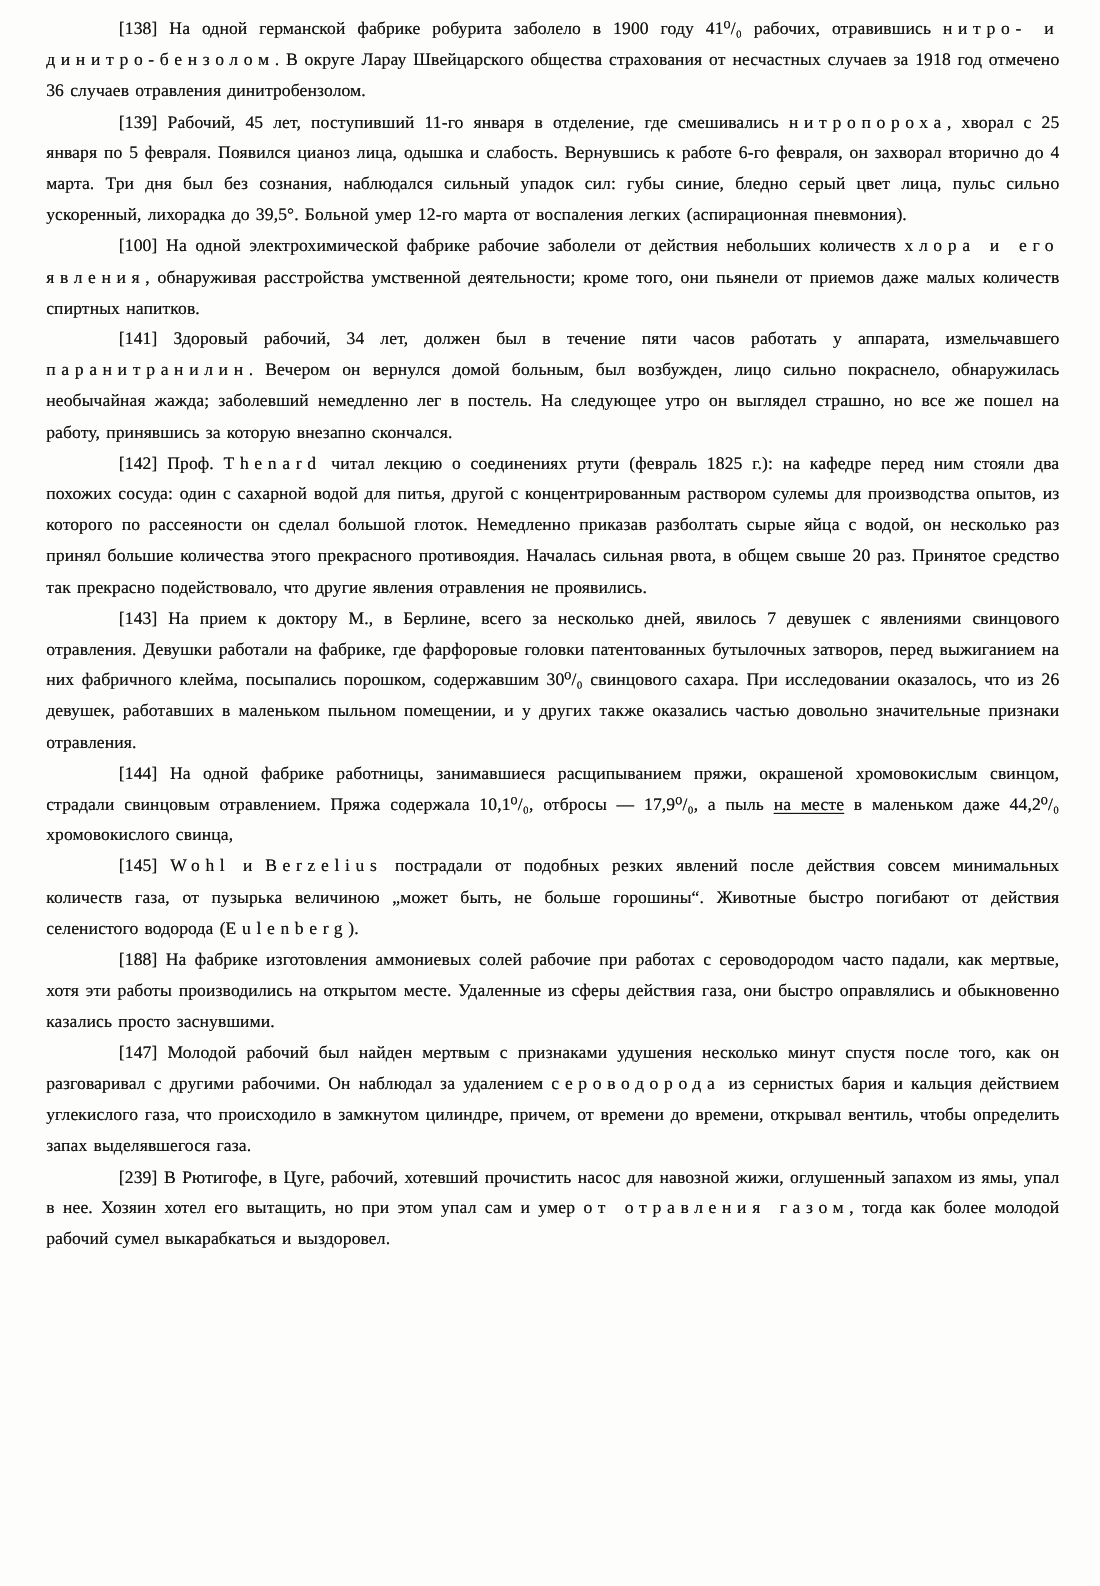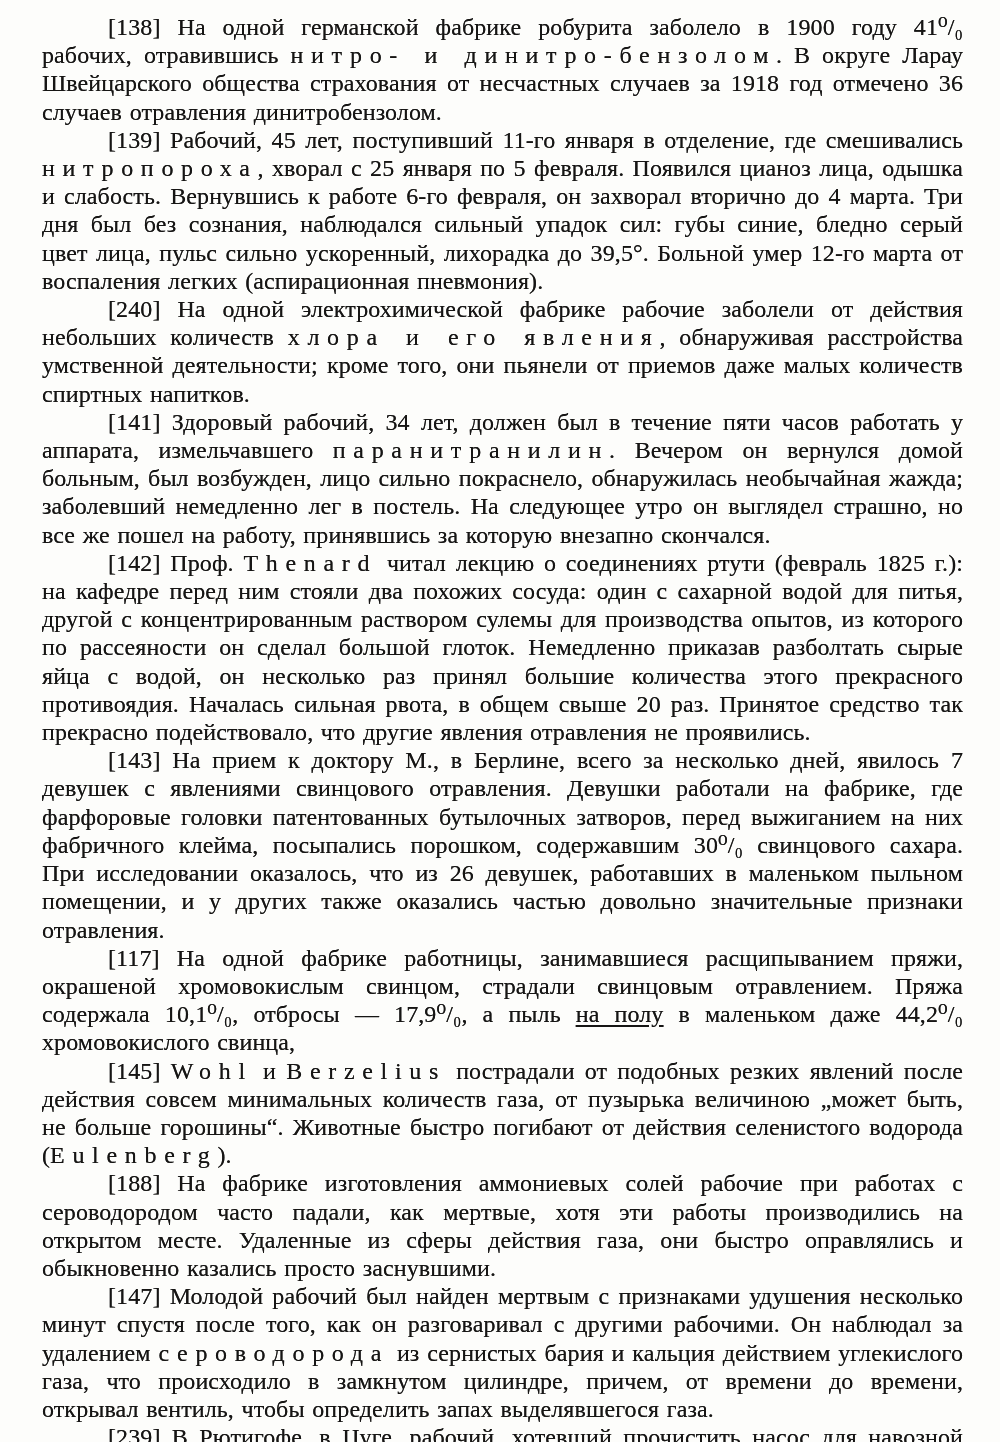--- a/index.html
+++ b/index.html
@@ -16,21 +16,21 @@
     box-sizing: border-box;
     width: 1000px;
     height: 1442px;
     padding: 13px 37px 0 42px;
     background: #fdfdfb;
     color: #161514;
     font-family: "Liberation Serif", "DejaVu Serif", serif;
   }
   p.para {
     margin: 0;
-    font-size: 24px;
+    font-size: 16px;
     line-height: 28.2px;
     text-align: justify;
     text-indent: 66px;
     text-shadow: 0 0 0.5px rgba(10,10,10,0.75);
     word-spacing: 1.5px;
     letter-spacing: 0.1px;
   }
   .pnum { white-space: pre; }
   .spaced {
     letter-spacing: 0.32em;
@@ -39,22 +39,22 @@
     text-decoration: underline;
     text-underline-offset: 3px;
   }
 </style>
 </head>
 <body>
 
 <div class="page">
     <p class="para"><span class="pnum">[138] </span><span class="normal">На одной германской фабрике робурита заболело в 1900 году 41⁰/₀ рабочих, отравившись </span><span class="spaced">нитро- и динитро-бензолом</span><span class="normal">. В округе Ларау Швейцарского общества страхования от несчастных случаев за 1918 год отмечено 36 случаев отравления динитробензолом.</span></p>
     <p class="para"><span class="pnum">[139] </span><span class="normal">Рабочий, 45 лет, поступивший 11-го января в отделение, где смешивались </span><span class="spaced">нитропороха</span><span class="normal">, хворал с 25 января по 5 февраля. Появился цианоз лица, одышка и слабость. Вернувшись к работе 6-го февраля, он захворал вторично до 4 марта. Три дня был без сознания, наблюдался сильный упадок сил: губы синие, бледно серый цвет лица, пульс сильно ускоренный, лихорадка до 39,5°. Больной умер 12-го марта от воспаления легких (аспирационная пневмония).</span></p>
-    <p class="para"><span class="pnum">[240] </span><span class="normal">На одной электрохимической фабрике рабочие заболели от действия небольших количеств </span><span class="spaced">хлора и его явления</span><span class="normal">, обнаруживая расстройства умственной деятельности; кроме того, они пьянели от приемов даже малых количеств спиртных напитков.</span></p>
+    <p class="para"><span class="pnum">[100] </span><span class="normal">На одной электрохимической фабрике рабочие заболели от действия небольших количеств </span><span class="spaced">хлора и его явления</span><span class="normal">, обнаруживая расстройства умственной деятельности; кроме того, они пьянели от приемов даже малых количеств спиртных напитков.</span></p>
     <p class="para"><span class="pnum">[141] </span><span class="normal">Здоровый рабочий, 34 лет, должен был в течение пяти часов работать у аппарата, измельчавшего </span><span class="spaced">паранитранилин</span><span class="normal">. Вечером он вернулся домой больным, был возбужден, лицо сильно покраснело, обнаружилась необычайная жажда; заболевший немедленно лег в постель. На следующее утро он выглядел страшно, но все же пошел на работу, принявшись за которую внезапно скончался.</span></p>
     <p class="para"><span class="pnum">[142] </span><span class="normal">Проф. </span><span class="spaced">Thenard</span><span class="normal"> читал лекцию о соединениях ртути (февраль 1825 г.): на кафедре перед ним стояли два похожих сосуда: один с сахарной водой для питья, другой с концентрированным раствором сулемы для производства опытов, из которого по рассеяности он сделал большой глоток. Немедленно приказав разболтать сырые яйца с водой, он несколько раз принял большие количества этого прекрасного противоядия. Началась сильная рвота, в общем свыше 20 раз. Принятое средство так прекрасно подействовало, что другие явления отравления не проявились.</span></p>
     <p class="para"><span class="pnum">[143] </span><span class="normal">На прием к доктору М., в Берлине, всего за несколько дней, явилось 7 девушек с явлениями свинцового отравления. Девушки работали на фабрике, где фарфоровые головки патентованных бутылочных затворов, перед выжиганием на них фабричного клейма, посыпались порошком, содержавшим 30⁰/₀ свинцового сахара. При исследовании оказалось, что из 26 девушек, работавших в маленьком пыльном помещении, и у других также оказались частью довольно значительные признаки отравления.</span></p>
-    <p class="para"><span class="pnum">[117] </span><span class="normal">На одной фабрике работницы, занимавшиеся расщипыванием пряжи, окрашеной хромовокислым свинцом, страдали свинцовым отравлением. Пряжа содержала 10,1⁰/₀, отбросы — 17,9⁰/₀, а пыль </span><span class="underline">на полу</span><span class="normal"> в маленьком даже 44,2⁰/₀ хромовокислого свинца,</span></p>
+    <p class="para"><span class="pnum">[144] </span><span class="normal">На одной фабрике работницы, занимавшиеся расщипыванием пряжи, окрашеной хромовокислым свинцом, страдали свинцовым отравлением. Пряжа содержала 10,1⁰/₀, отбросы — 17,9⁰/₀, а пыль </span><span class="underline">на месте</span><span class="normal"> в маленьком даже 44,2⁰/₀ хромовокислого свинца,</span></p>
     <p class="para"><span class="pnum">[145] </span><span class="spaced">Wohl</span><span class="normal"> и </span><span class="spaced">Berzelius</span><span class="normal"> пострадали от подобных резких явлений после действия совсем минимальных количеств газа, от пузырька величиною „может быть, не больше горошины“. Животные быстро погибают от действия селенистого водорода (</span><span class="spaced">Eulenberg</span><span class="normal">).</span></p>
     <p class="para"><span class="pnum">[188] </span><span class="normal">На фабрике изготовления аммониевых солей рабочие при работах с сероводородом часто падали, как мертвые, хотя эти работы производились на открытом месте. Удаленные из сферы действия газа, они быстро оправлялись и обыкновенно казались просто заснувшими.</span></p>
     <p class="para"><span class="pnum">[147] </span><span class="normal">Молодой рабочий был найден мертвым с признаками удушения несколько минут спустя после того, как он разговаривал с другими рабочими. Он наблюдал за удалением </span><span class="spaced">сероводорода</span><span class="normal"> из сернистых бария и кальция действием углекислого газа, что происходило в замкнутом цилиндре, причем, от времени до времени, открывал вентиль, чтобы определить запах выделявшегося газа.</span></p>
     <p class="para"><span class="pnum">[239] </span><span class="normal">В Рютигофе, в Цуге, рабочий, хотевший прочистить насос для навозной жижи, оглушенный запахом из ямы, упал в нее. Хозяин хотел его вытащить, но при этом упал сам и умер </span><span class="spaced">от отравления газом</span><span class="normal">, тогда как более молодой рабочий сумел выкарабкаться и выздоровел.</span></p>
   </div>
 
 </body></html>

